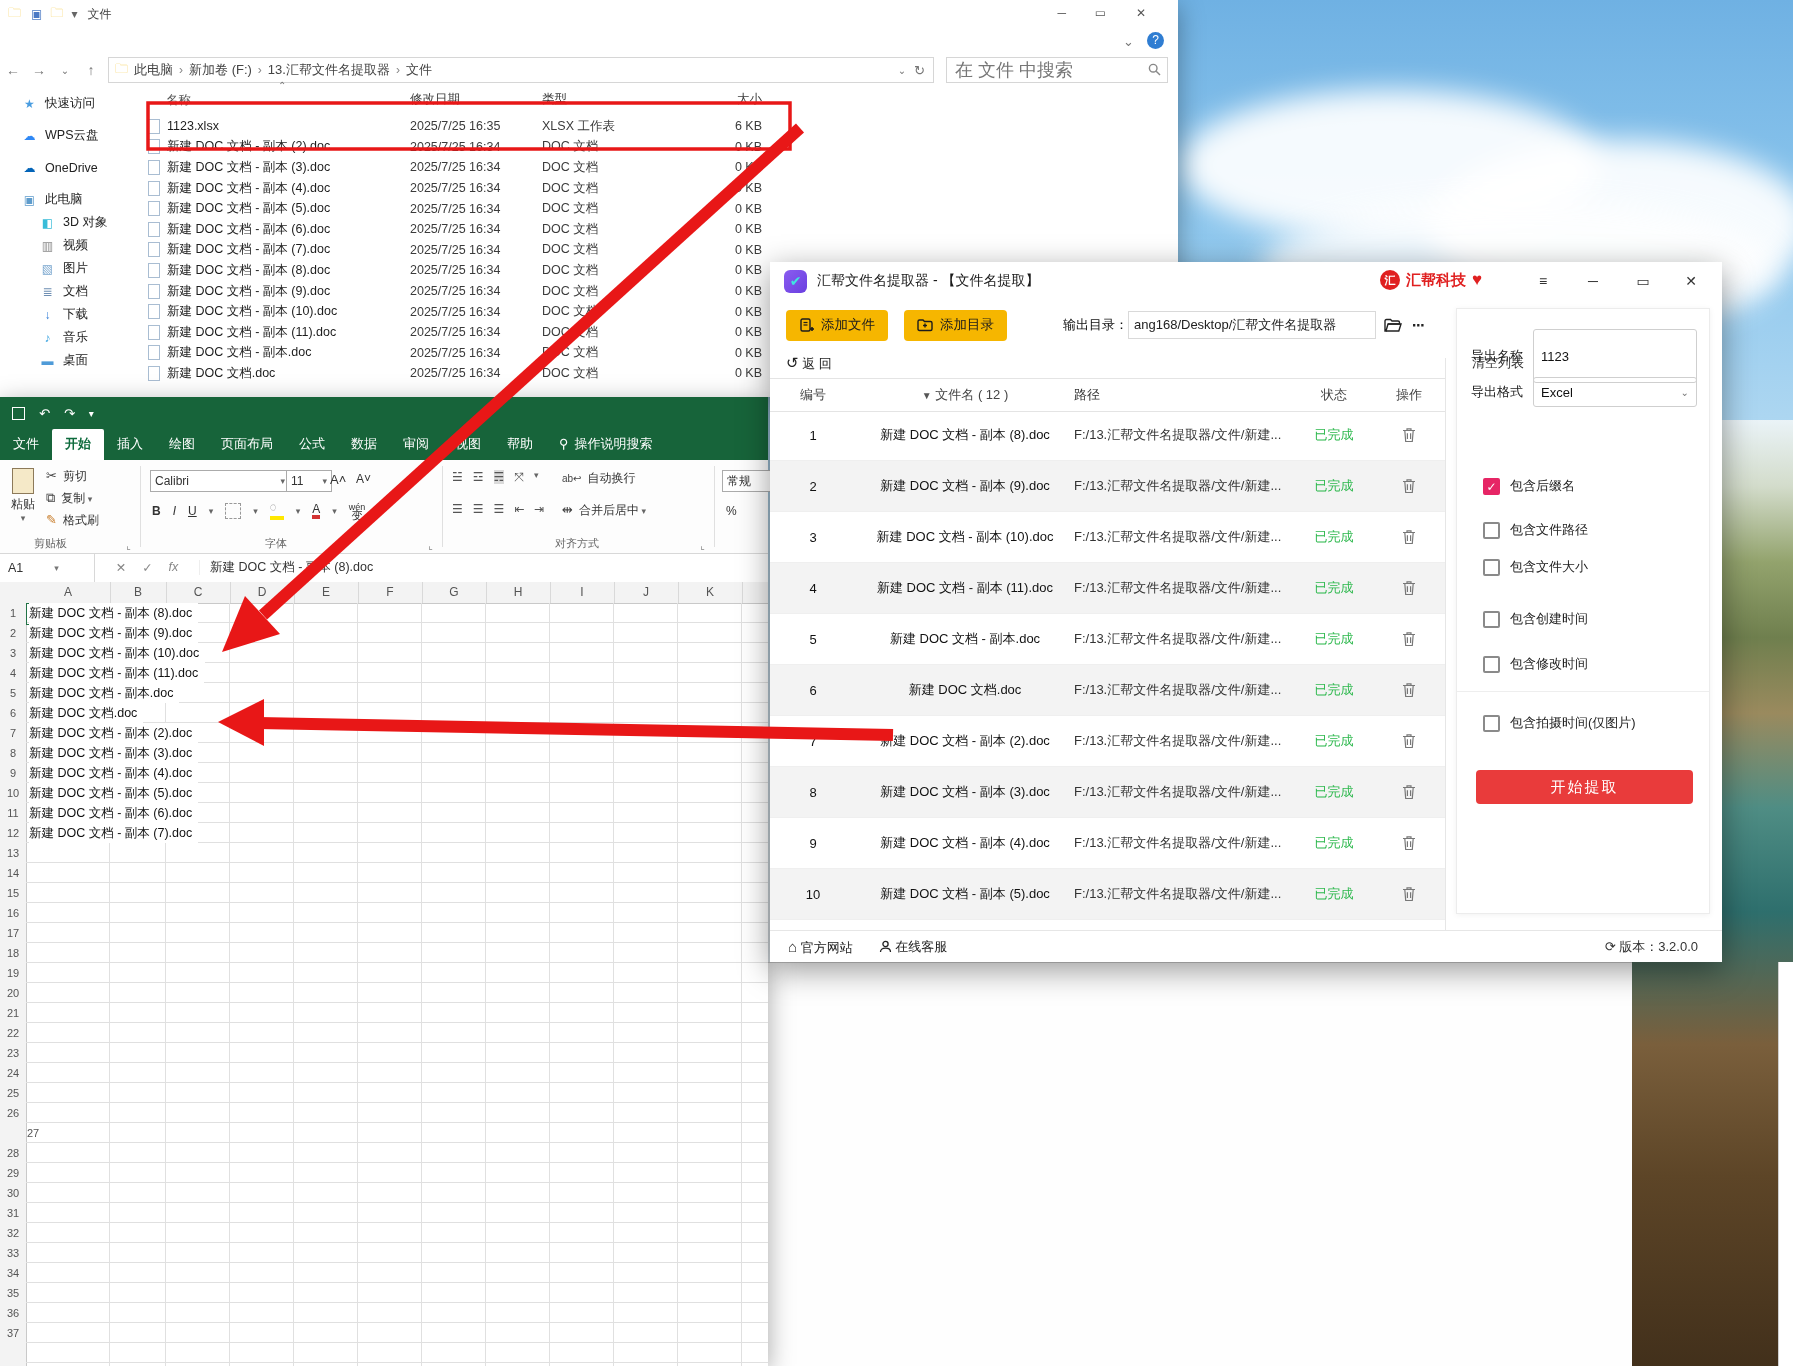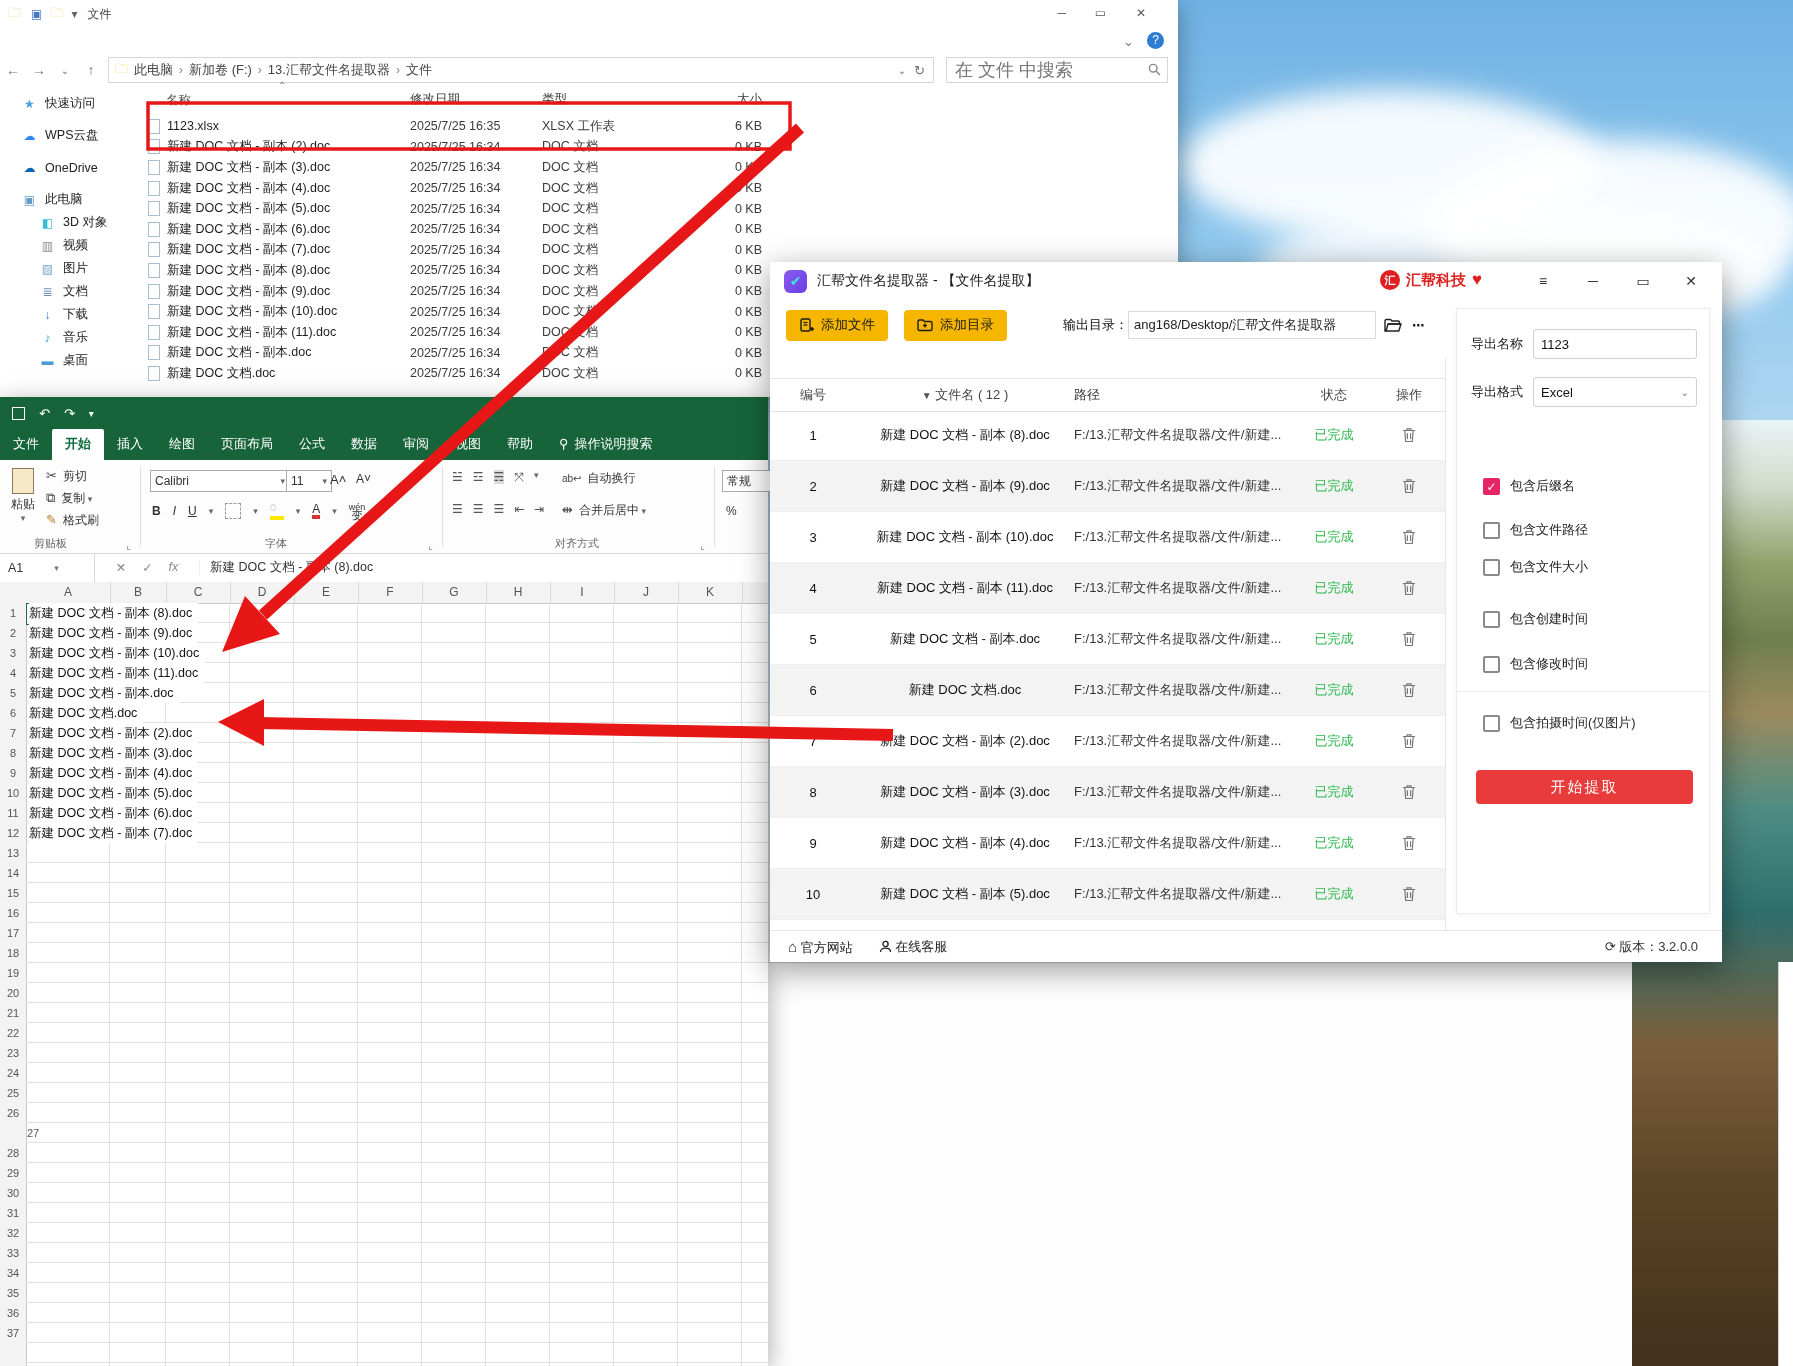--- a/index.html
+++ b/index.html
@@ -84,21 +84,21 @@
   .xt-path{width:215px;text-align:left;white-space:nowrap;overflow:hidden;color:#333;}
   .xt-status{width:90px;text-align:center;color:#2db84d;}
   .xt-op{width:60px;text-align:center;}
   .xt-row{position:relative;display:flex;align-items:center;height:50px;border-bottom:1px solid #efefef;}
   .xt-row.alt{background:#f3f3f3;}
   .xt-row .xt-name,.xt-row .xt-no{color:#111;}
   #xt-body{left:0;top:148px;width:675px;height:500px;}
   .v-div{left:675px;top:96px;width:1px;bottom:32px;background:#e6e6e6;}
   .panel{left:686px;top:46px;width:252px;height:604px;border:1px solid #ececec;box-shadow:0 1px 6px rgba(0,0,0,.06);}
   .p-row{position:absolute;left:14px;right:12px;display:flex;align-items:center;gap:10px;}
-  .p-input{flex:1;height:28px;border:1px solid #cfcfcf;border-radius:3px;display:flex;align-items:center;padding:0 7px;color:#111;}
+  .p-input{flex:1;height:28px;border:1px solid #cfcfcf;border-radius:3px;display:flex;align-items:center;padding:12px 7px;color:#111;}
   .p-select{flex:1;height:28px;border:1px solid #cfcfcf;border-radius:3px;display:flex;align-items:center;justify-content:space-between;padding:0 7px;color:#111;}
   .opt{position:absolute;left:26px;display:flex;align-items:center;gap:10px;height:20px;}
   .cb{width:17px;height:17px;border:2px solid #8a8a8a;border-radius:2px;box-sizing:border-box;background:#fff;}
   .cb.on{background:#e62565;border-color:#e62565;color:#fff;text-align:center;line-height:14px;font-size:12px;}
   .startbtn{position:absolute;left:19px;right:16px;top:461px;height:34px;background:#e93b3b;color:#fff;border-radius:4px;display:flex;align-items:center;justify-content:center;font-size:15px;letter-spacing:2px;}
   .p-divider{position:absolute;left:0;right:0;height:1px;background:#eee;}
   .t-footer{left:0;top:668px;right:0;height:32px;border-top:1px solid #e6e6e6;display:flex;align-items:center;gap:26px;padding-left:18px;color:#222;}
   .t-footer .ver{position:absolute;right:24px;color:#333;}
   
   #white-win{left:768px;top:962px;width:864px;height:404px;background:#fefefe;border-top:1px solid #cfcfcf;}
@@ -560,20 +560,24 @@
       <span class="out-label">输出目录：</span>
       <div class="out-input">
           <span>ang168/Desktop/汇帮文件名提取器</span>
         </div>
       <svg width="18" height="15" viewBox="0 0 18 15" style="margin-left:8px">
           <path d="M1 3 Q1 1.5 2.5 1.5 H6.5 L8 3 H14 Q15.5 3 15.5 4.5 V6 H4 L2 13 H1 Z" fill="none" stroke="#222" stroke-width="1.4"></path>
           <path d="M4 6 H17 L14.8 13 H2" fill="none" stroke="#222" stroke-width="1.4"></path>
         </svg>
       <span style="margin-left:10px;font-weight:bold;letter-spacing:2px;">⋯</span>
     </div>
+    <div class="abs t-row2">
+      <span><span style="font-size:15px;">↺</span>&nbsp;<span>返 回</span></span>
+      <span style="color:#333;">清空列表</span>
+    </div>
     <div class="abs t-table-head">
       <div class="xt-no">编号</div>
       <div class="xt-name"><span style="font-size:10px;color:#555">▼</span> <span>文件名 ( 12 )</span></div>
       <div class="xt-path">路径</div>
       <div class="xt-status" style="color:#444">状态</div>
       <div class="xt-op">操作</div>
     </div>
     <div class="abs" id="xt-body">
         <div class="xt-row">
           <div class="xt-no">1</div>

